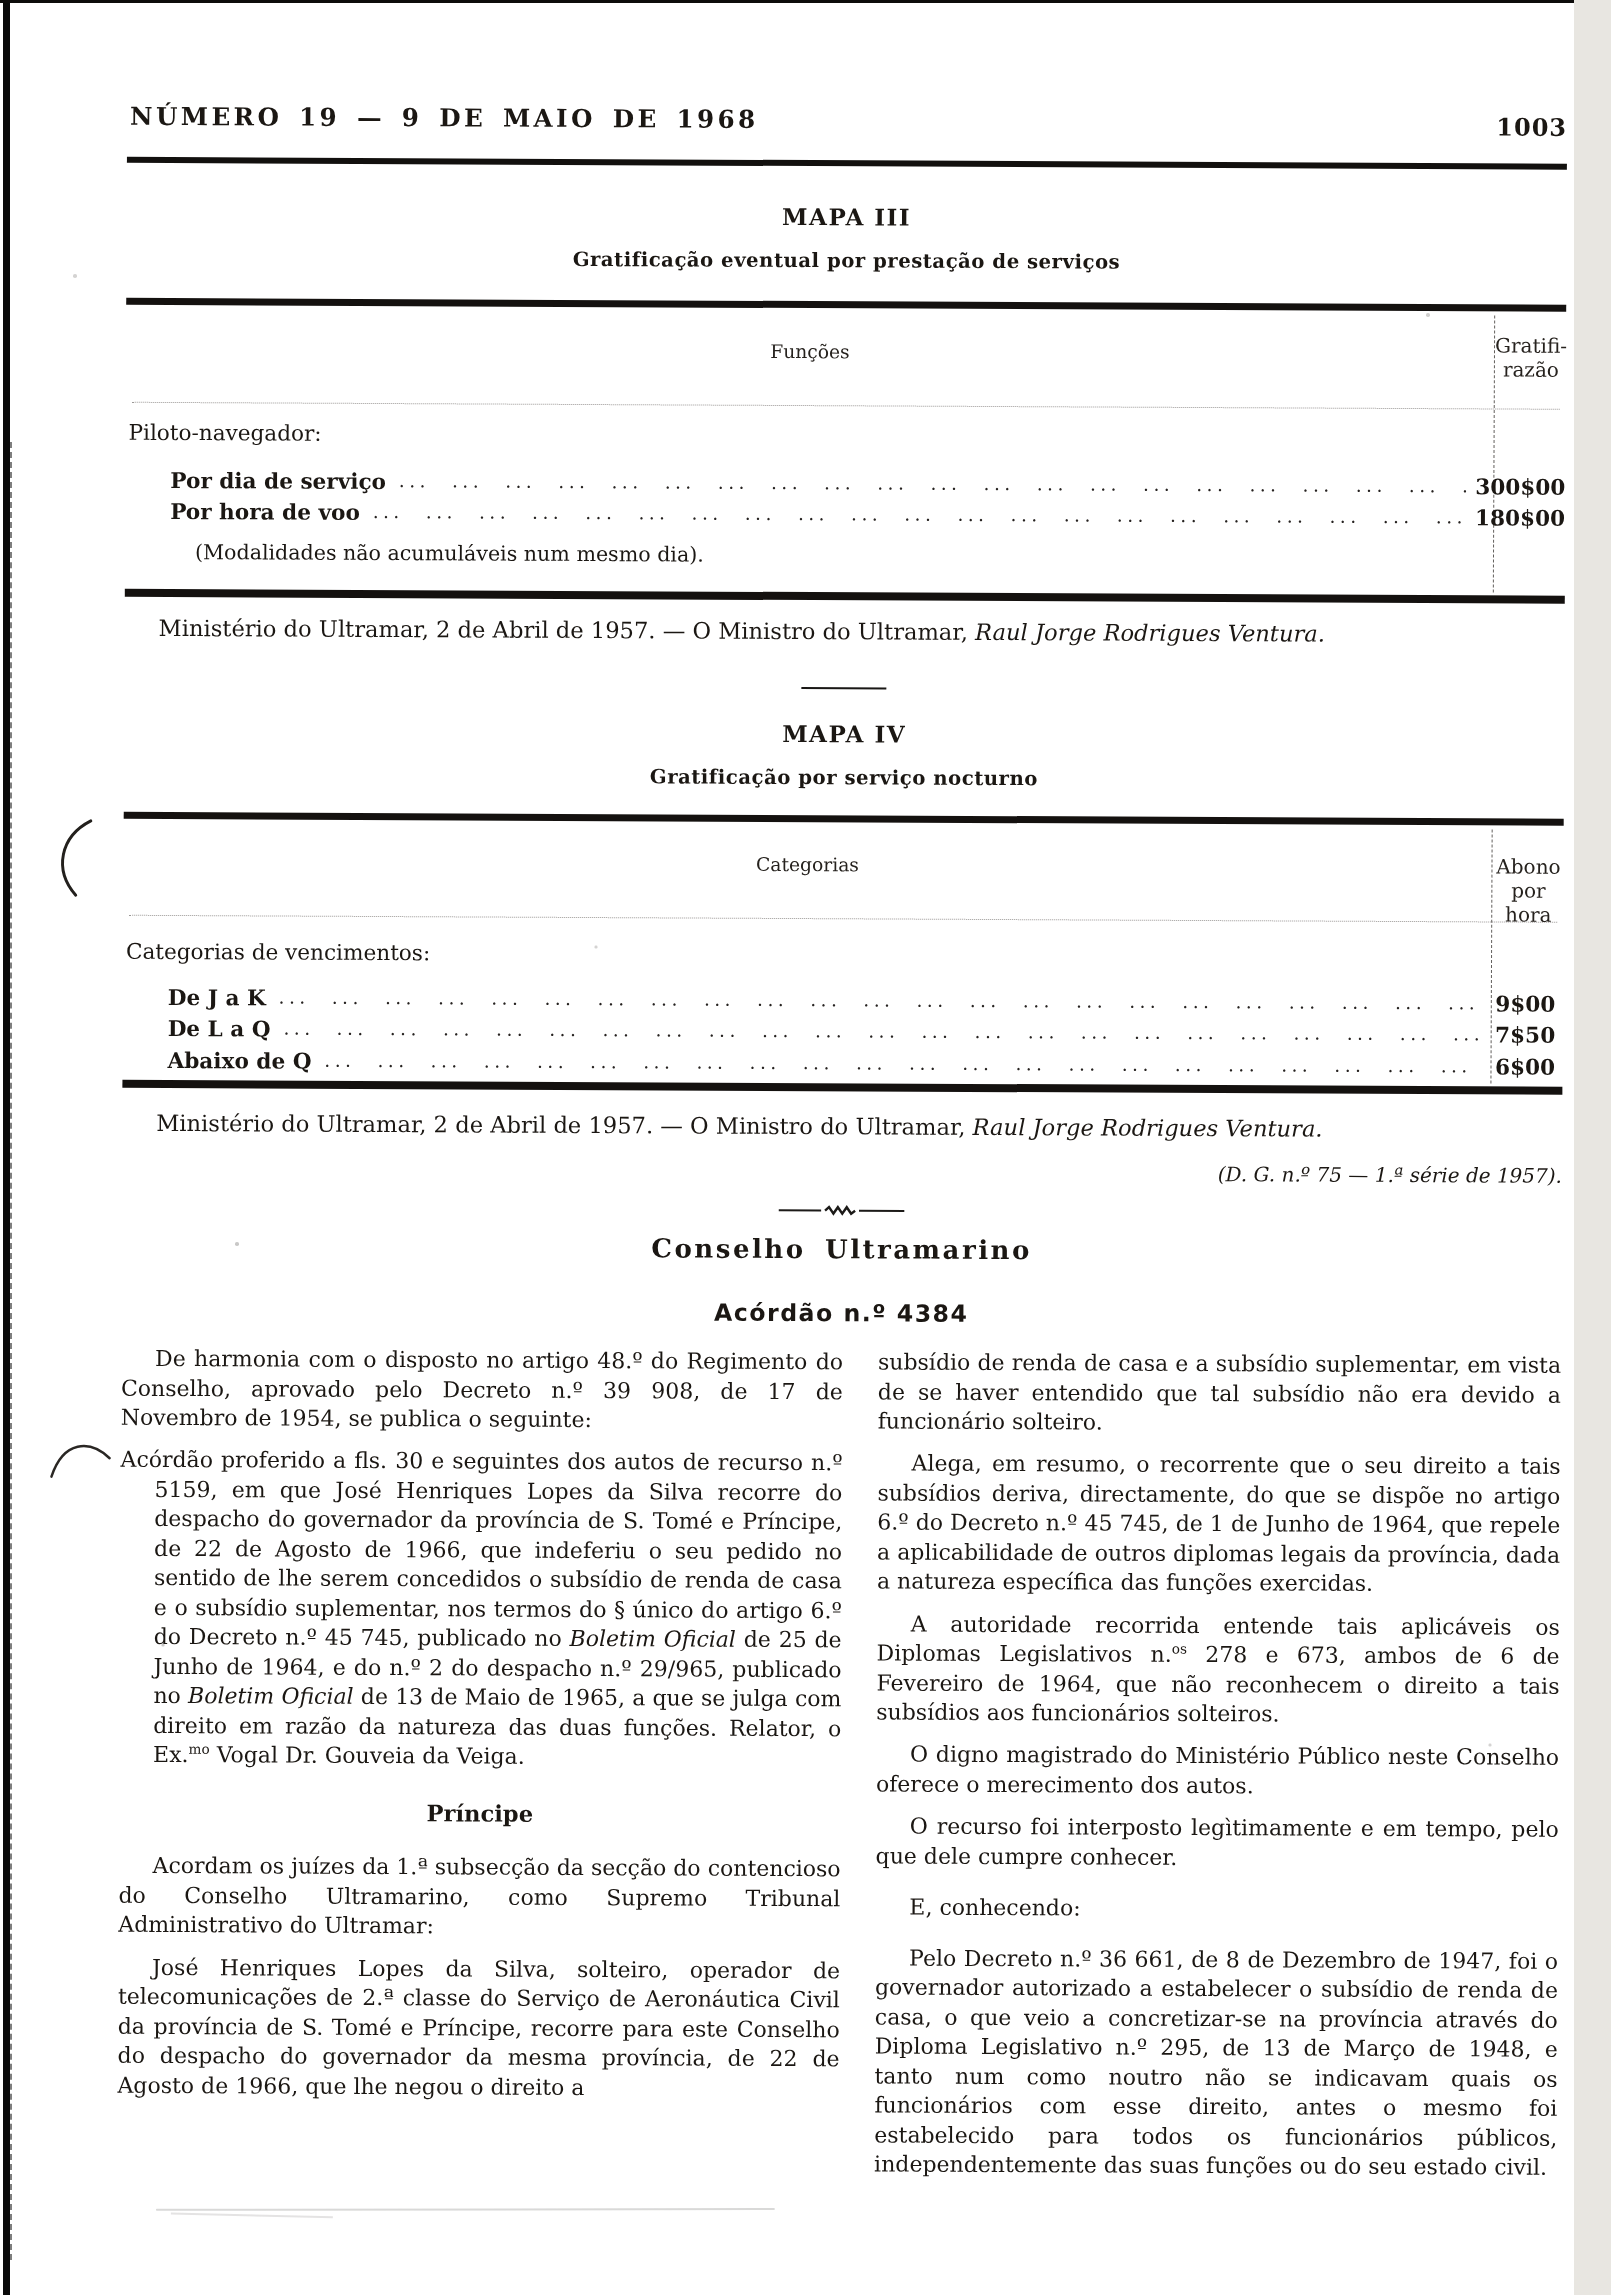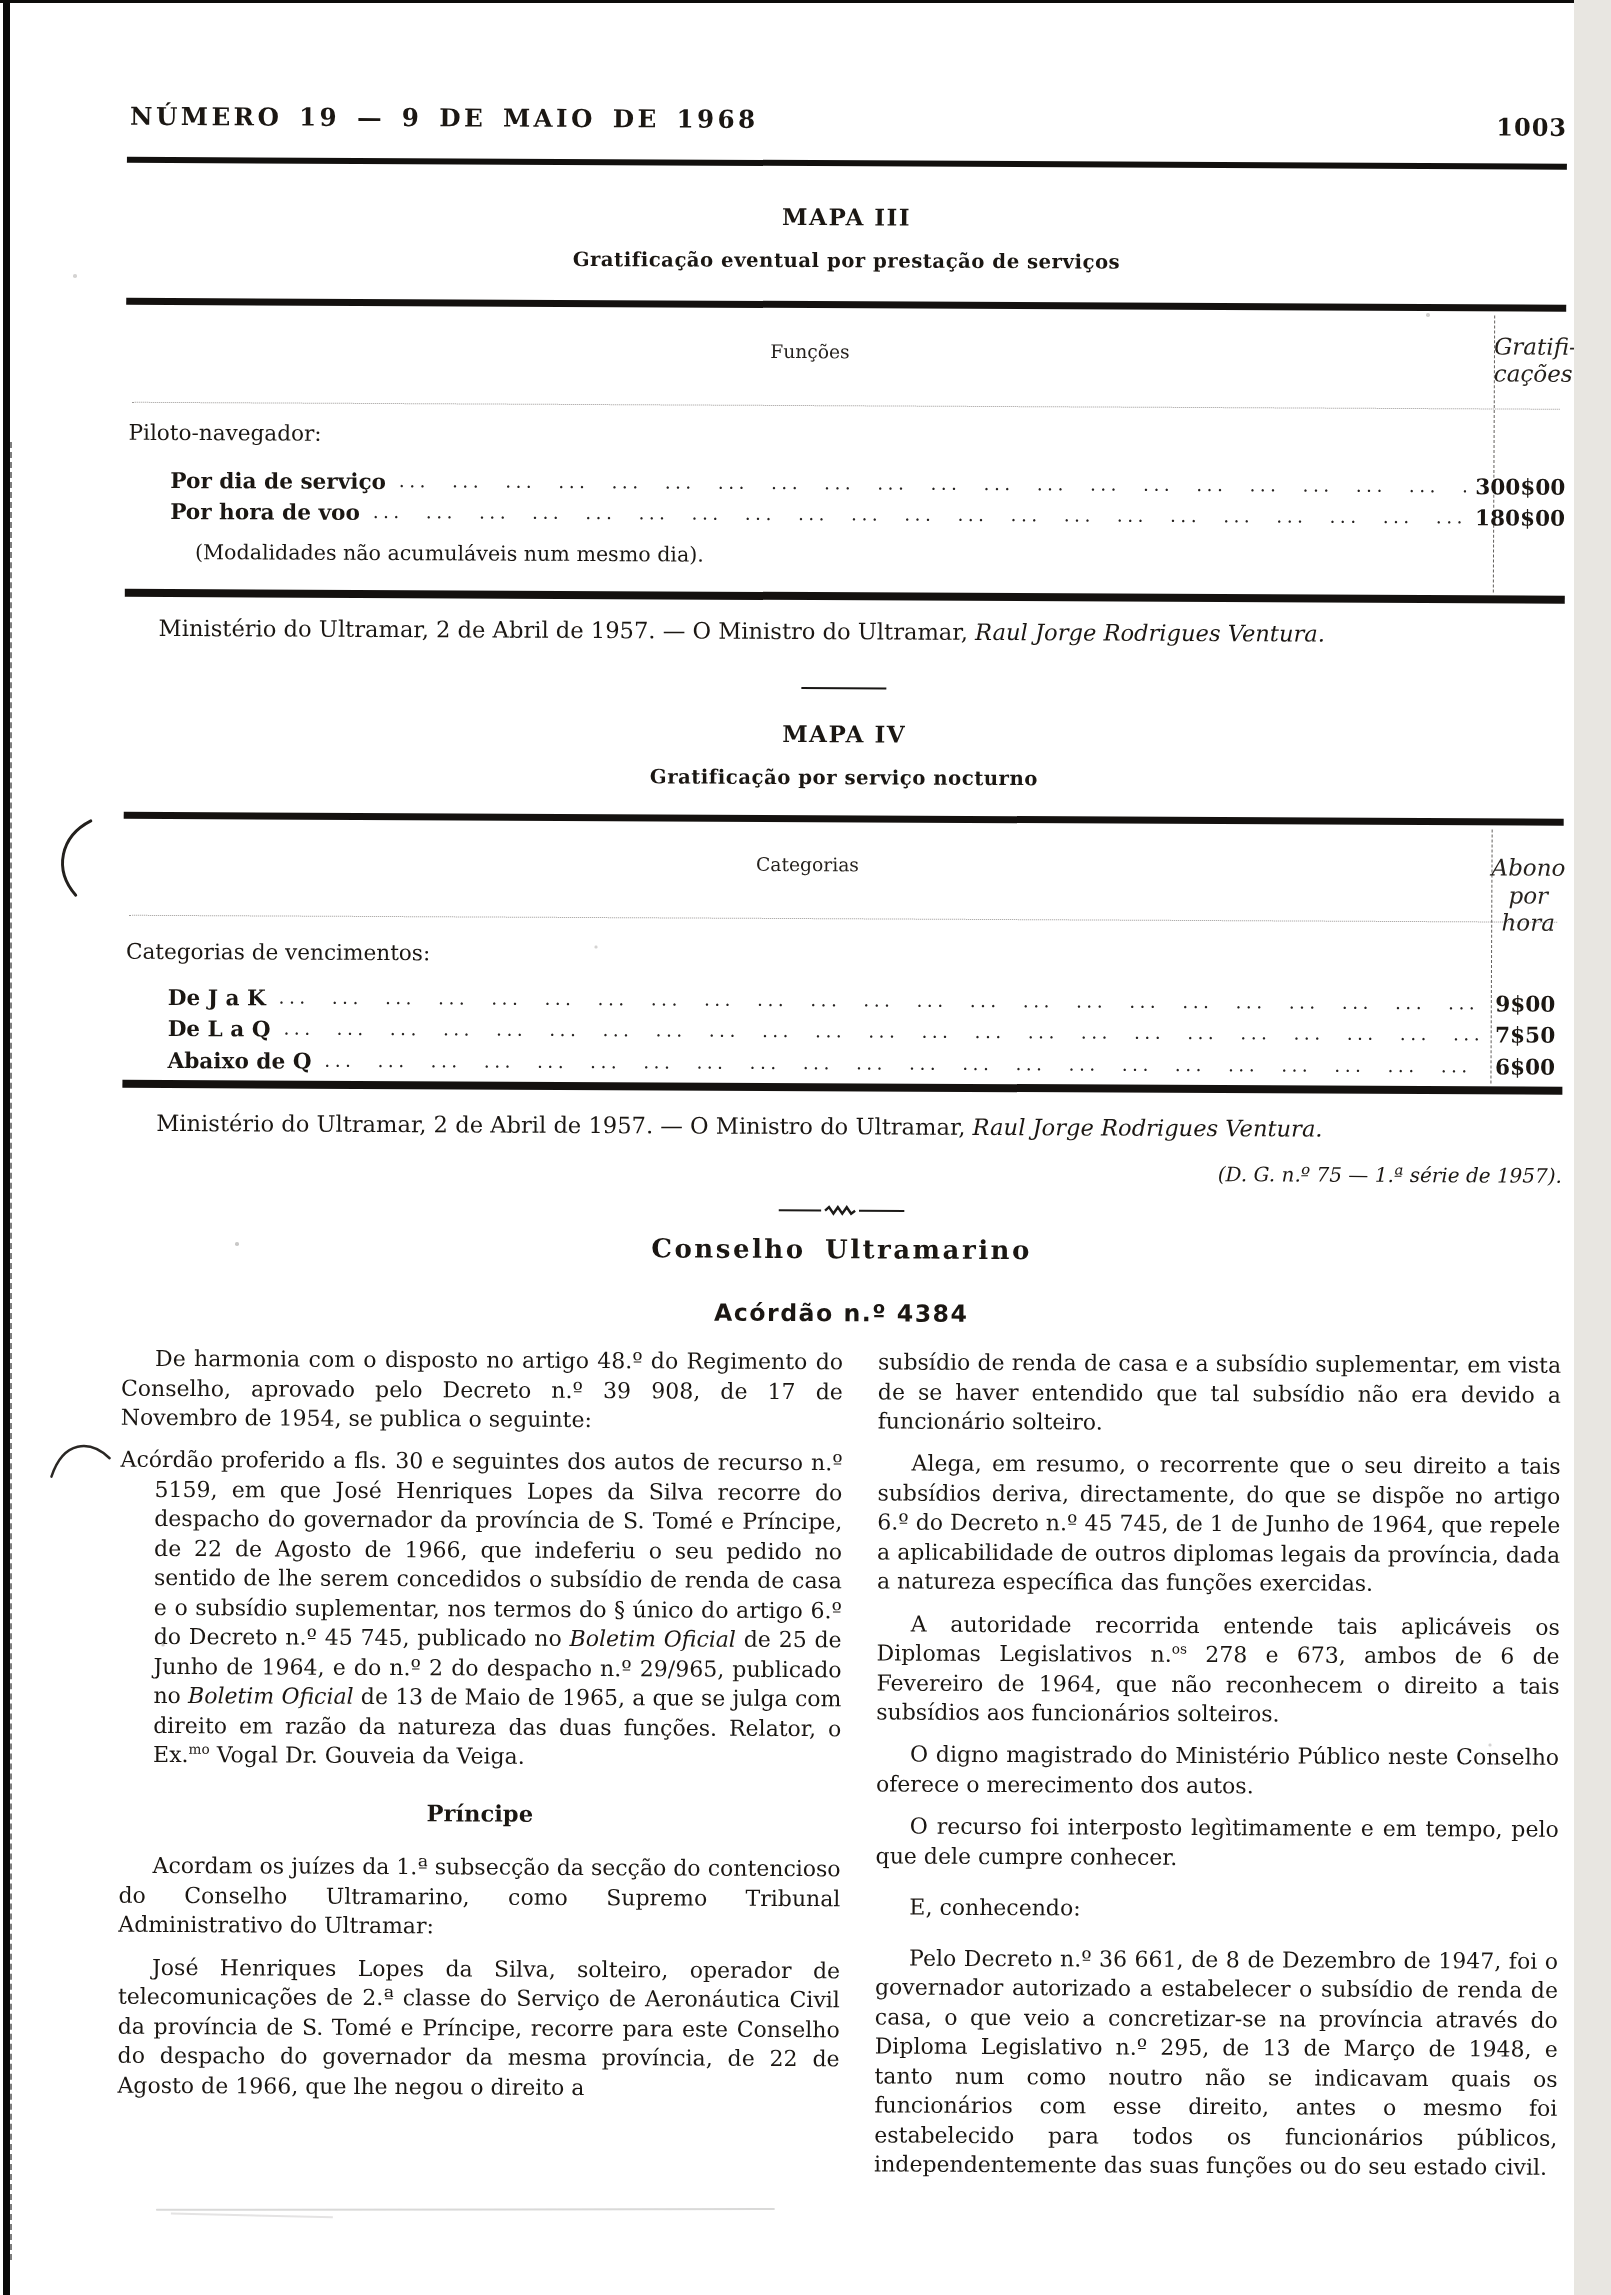--- a/index.html
+++ b/index.html
@@ -35,22 +35,22 @@
   .mapa-title{font-size:23px;font-weight:bold;letter-spacing:1.5px;}
   .mapa-sub{font-size:19.7px;font-weight:bold;letter-spacing:0.5px;}
 
   
   .gtable{position:absolute;left:123px;width:1440px;}
   .rule-a{position:absolute;top:0;left:0;right:0;height:7.4px;background:#14110f;}
   .rule-b{position:absolute;bottom:0;left:0;right:0;height:8.4px;background:#14110f;}
   .vsep{position:absolute;left:1368px;top:10.8px;bottom:10.8px;width:0;
     border-left:1.5px dashed rgba(45,42,38,.75);}
   .th-main{position:absolute;left:0;width:1368px;text-align:center;font-size:18.7px;color:#26221e;}
-  .th-val{position:absolute;left:1368px;width:74px;text-align:center;font-size:23px;
-    line-height:1.2;color:#26221e;font-style:italic;}
+  .th-val{position:absolute;left:1368px;width:74px;text-align:center;font-size:20px;
+    line-height:1.2;color:#26221e;}
   .sep-dotted{position:absolute;left:5.9px;right:5.9px;border-top:1.5px dotted rgba(55,50,45,.5);}
   .group-label{position:absolute;left:2.9px;font-size:21.6px;}
   .rows{position:absolute;left:0;right:0;}
   .trow{display:flex;align-items:baseline;padding-left:45px;margin-bottom:6.4px;}
   .tlabel{font-size:21.6px;font-weight:bold;white-space:nowrap;}
   .leader{flex:1 1 auto;overflow:hidden;white-space:nowrap;font-size:18.7px;
     letter-spacing:4.4px;word-spacing:11.8px;color:#2a2берegular622;color:#262220;margin:0 8.8px 0 12.8px;
     position:relative;top:-2px;}
   .tvalue{flex:0 0 75px;text-align:center;font-size:21.6px;font-weight:bold;}
   .tnote{position:absolute;left:70px;font-size:20.6px;}
@@ -95,21 +95,21 @@
 
     <div class="band mapa-title" style="top:203px;">MAPA III</div>
     <div class="band mapa-sub" style="top:249px;">Gratificação eventual por prestação de serviços</div>
 
     <div class="gtable" style="top:301px;height:299px;">
       <div class="rule-a"></div>
       <div class="vsep"></div>
       <div class="th-main" style="top:40px;">Funções</div>
       <div class="th-val" style="top:28.5px;">
         <span>Gratifi-</span><br>
-        <span>cações</span>
+        <span>razão</span>
       </div>
       <div class="sep-dotted" style="top:104px;"></div>
       <div class="group-label" style="top:122px;">Piloto-navegador:</div>
       <div class="rows" style="top:170px;">
           <div class="trow">
             <span class="tlabel">Por dia de serviço</span>
             <span class="leader">... ... ... ... ... ... ... ... ... ... ... ... ... ... ... ... ... ... ... ... ... ... ... ... ... ... ... ...</span>
             <span class="tvalue">300$00</span>
           </div>
           <div class="trow">

